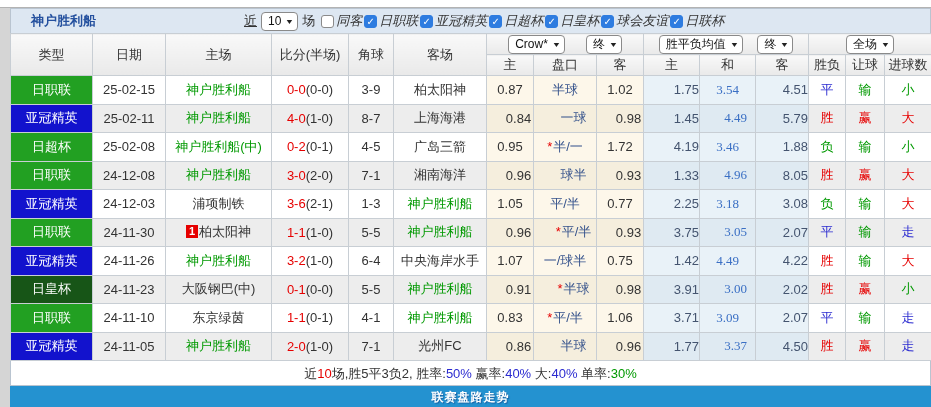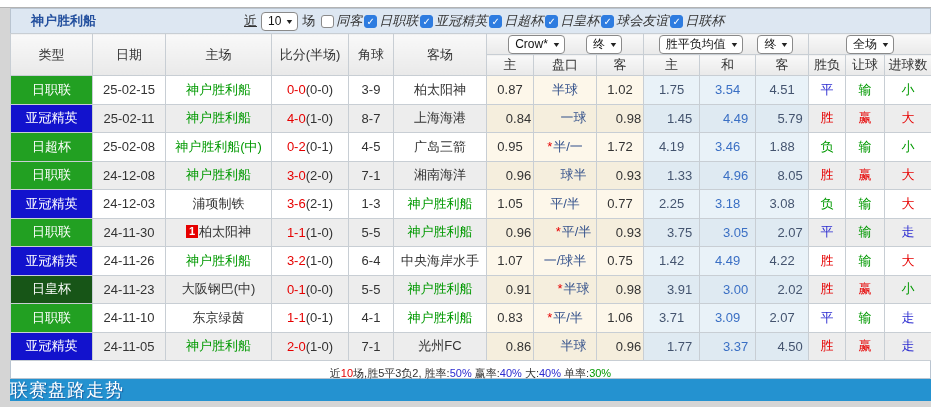--- a/index.html
+++ b/index.html
@@ -73,38 +73,38 @@
   td.league{color:#fff;font-size:13px;}
   td.league.lg-green{background:var(--league-green) !important;}
   td.league.lg-blue{background:var(--league-blue) !important;}
   td.league.lg-darkgreen{background:var(--league-darkgreen) !important;}
   .c-red{color:var(--score-red);}
   .c-blue{color:#2b2bd0;}
   .c-green{color:var(--team-green);}
   .c-dark{color:#333;}
   .hcp{color:#36538c;}
   .star{color:#e60000;margin-right:1px;}
-  td.avg.side{color:#44546f;}
-  td.avg.mid{color:#3a6fc4;}
+  td.avg.side{color:#44546f;text-align:right;}
+  td.avg.mid{color:#3a6fc4;font-family:Liberation Serif, serif;}
   .redcard{
     display:inline-block;background:#e60000;color:#fff;
     width:12px;height:13px;line-height:13px;font-size:11px;font-weight:bold;
     margin-right:1px;vertical-align:1px;
   }
   .team span{cursor:pointer;}
   
   .summary{
-    height:18px;line-height:25px;background:#fff;text-align:center;
+    height:25px;line-height:25px;background:#fff;text-align:center;
     border:1px solid #b9c4d0;border-top:none;box-sizing:border-box;
-    font-size:11px;
+    font-size:13px;
   }
   
   .footer-bar{
     height:22px;line-height:22px;background:var(--accent-bar);
-    color:#fff;font-weight:normal;font-size:18px;
+    text-align:center;color:#fff;font-weight:bold;font-size:12px;
     text-shadow:1px 1px 1px rgba(0,0,80,0.35);letter-spacing:1px;
   }
 </style>
 </head>
 <body>
 
 <div class="top-strip"></div>
 
 <div class="content">
 

